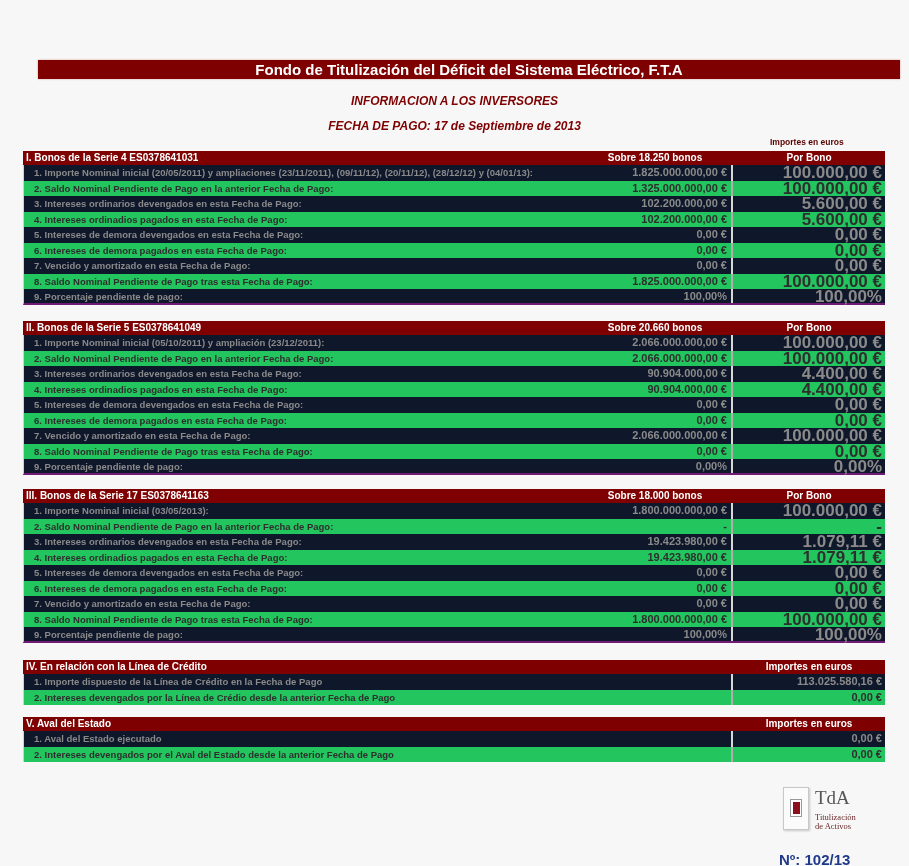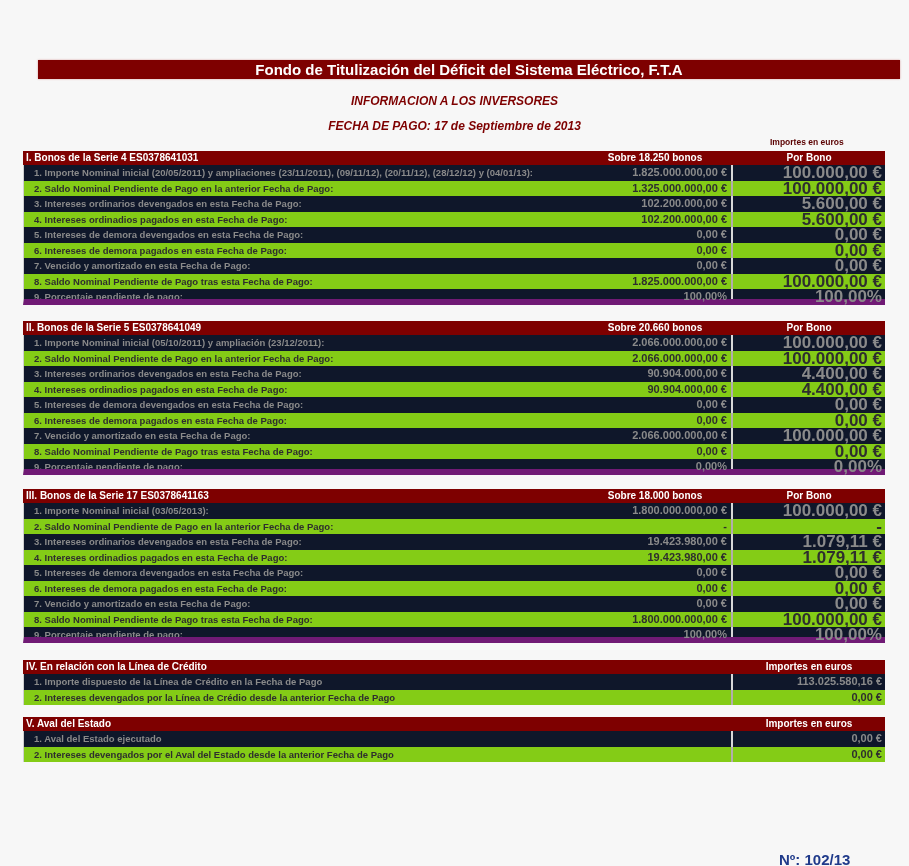--- a/index.html
+++ b/index.html
@@ -39,37 +39,37 @@
     .sec-head .h-title { flex: 1; padding-left: 3px; }
     .sec-head .h-c1 { width: 150px; text-align: center; margin-right: 3px; }
     .sec-head .h-c2 { width: 152px; text-align: center; }
     .sec-head .h-c-single { width: 152px; text-align: center; }
 
     .row {
       height: 15.5px; display: flex; font-size: 9.5px; line-height: 15.5px;
       border-left: 1px solid #cfcfcf;
     }
     .row.odd { background: #0f172a; color: #8a8a8a; font-weight: bold; }
-    .row.even { background: #84cc16; color: #2e2e2e; font-weight: bold; }
+    .row.even { background: #22c55e; color: #2e2e2e; font-weight: bold; }
     .row .label { flex: 1; padding-left: 10px; white-space: nowrap; overflow: hidden; }
     .row .v1 {
       width: 153px; text-align: right; padding-right: 4px;
       border-right: 2px solid #d8d8d8;
       font-size: 11px;
     }
     .row .v2 {
       width: 152px; text-align: right; padding-right: 3px; font-size: 17px;
     }
     .row .vsingle {
       width: 154px; text-align: right; padding-right: 3px; font-size: 11px;
       border-left: 2px solid #d8d8d8;
     }
     .row.even .vsingle { border-left-color: #b3aeab; }
     .row.even .v1 { border-right-color: #b3aeab; }
-    .row.last { border-bottom: 6px solid #701a75; justify-content: center; }
+    .row.last { border-bottom: 2px solid #701a75; justify-content: center; }
 
     .logo {
       position: absolute; left: 783px; top: 787px; width: 90px; height: 48px;
     }
     .logo-box {
       position: absolute; left: 0; top: 0; width: 26px; height: 43px;
       border: 1px solid #c8c8c8; background: #fbfbfb;
       box-shadow: 1px 1px 2px rgba(0,0,0,0.2);
     }
     .logo-box .inner {
@@ -292,15 +292,25 @@
     <div class="row odd">
       <span class="label">1. Aval del Estado ejecutado</span>
       <span class="vsingle">0,00  €</span>
     </div>
     <div class="row even">
       <span class="label">2. Intereses devengados por el Aval del Estado desde la anterior Fecha de Pago</span>
       <span class="vsingle">0,00  €</span>
     </div>
   </div>
 
+  <div class="logo">
+    <div class="logo-box">
+      <div class="inner">
+          <span></span>
+        </div>
+    </div>
+    <div class="logo-tda">TdA</div>
+    <div class="logo-t1">Titulización</div>
+    <div class="logo-t2">de Activos</div>
+  </div>
   <div class="doc-num">Nº: 102/13</div>
 
 </div>
 
 </body></html>

